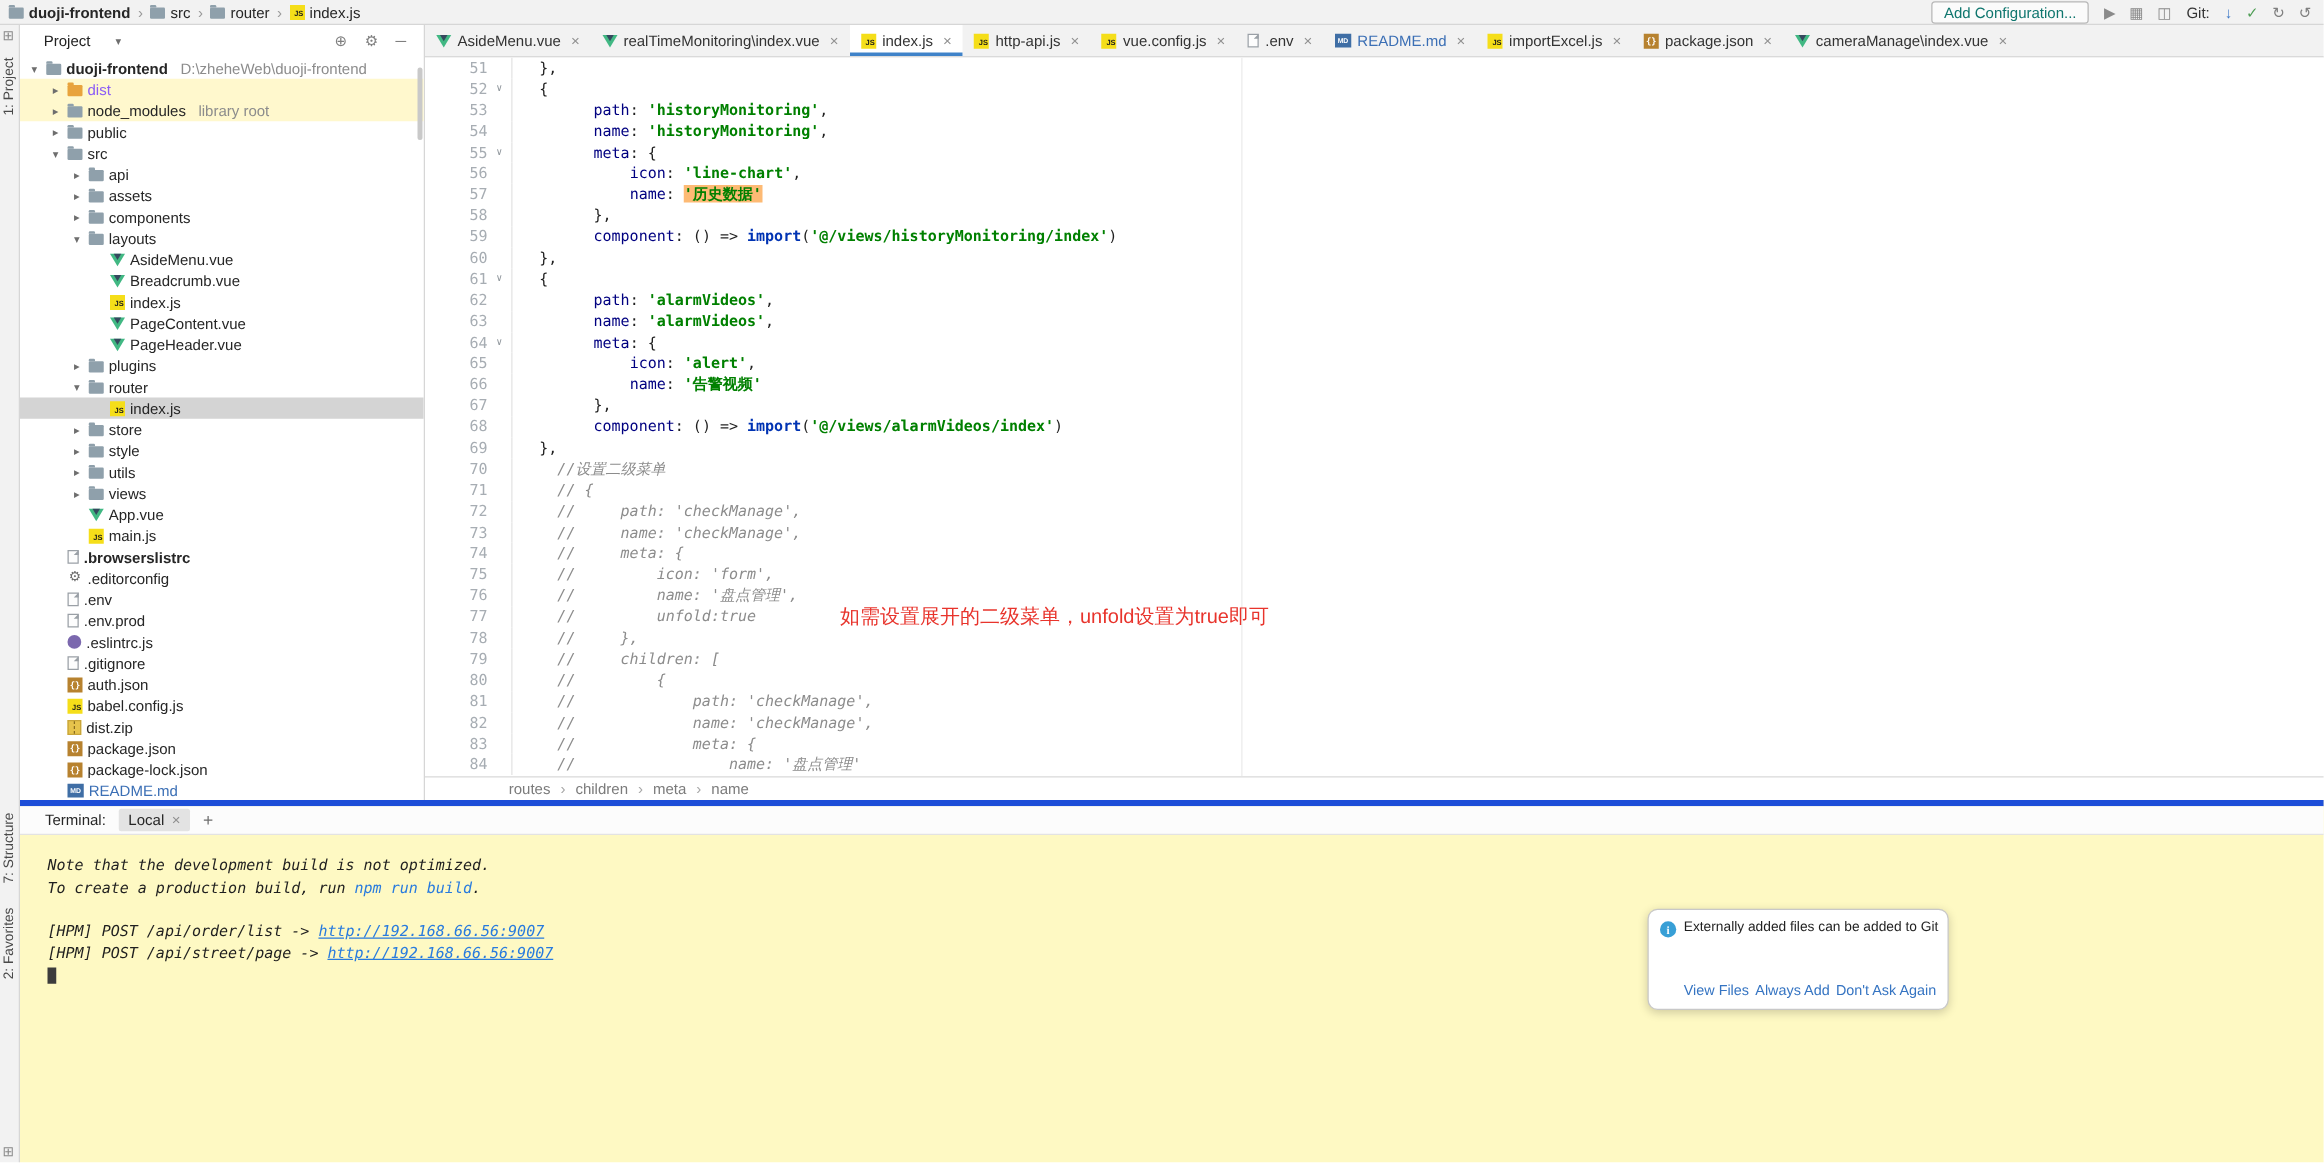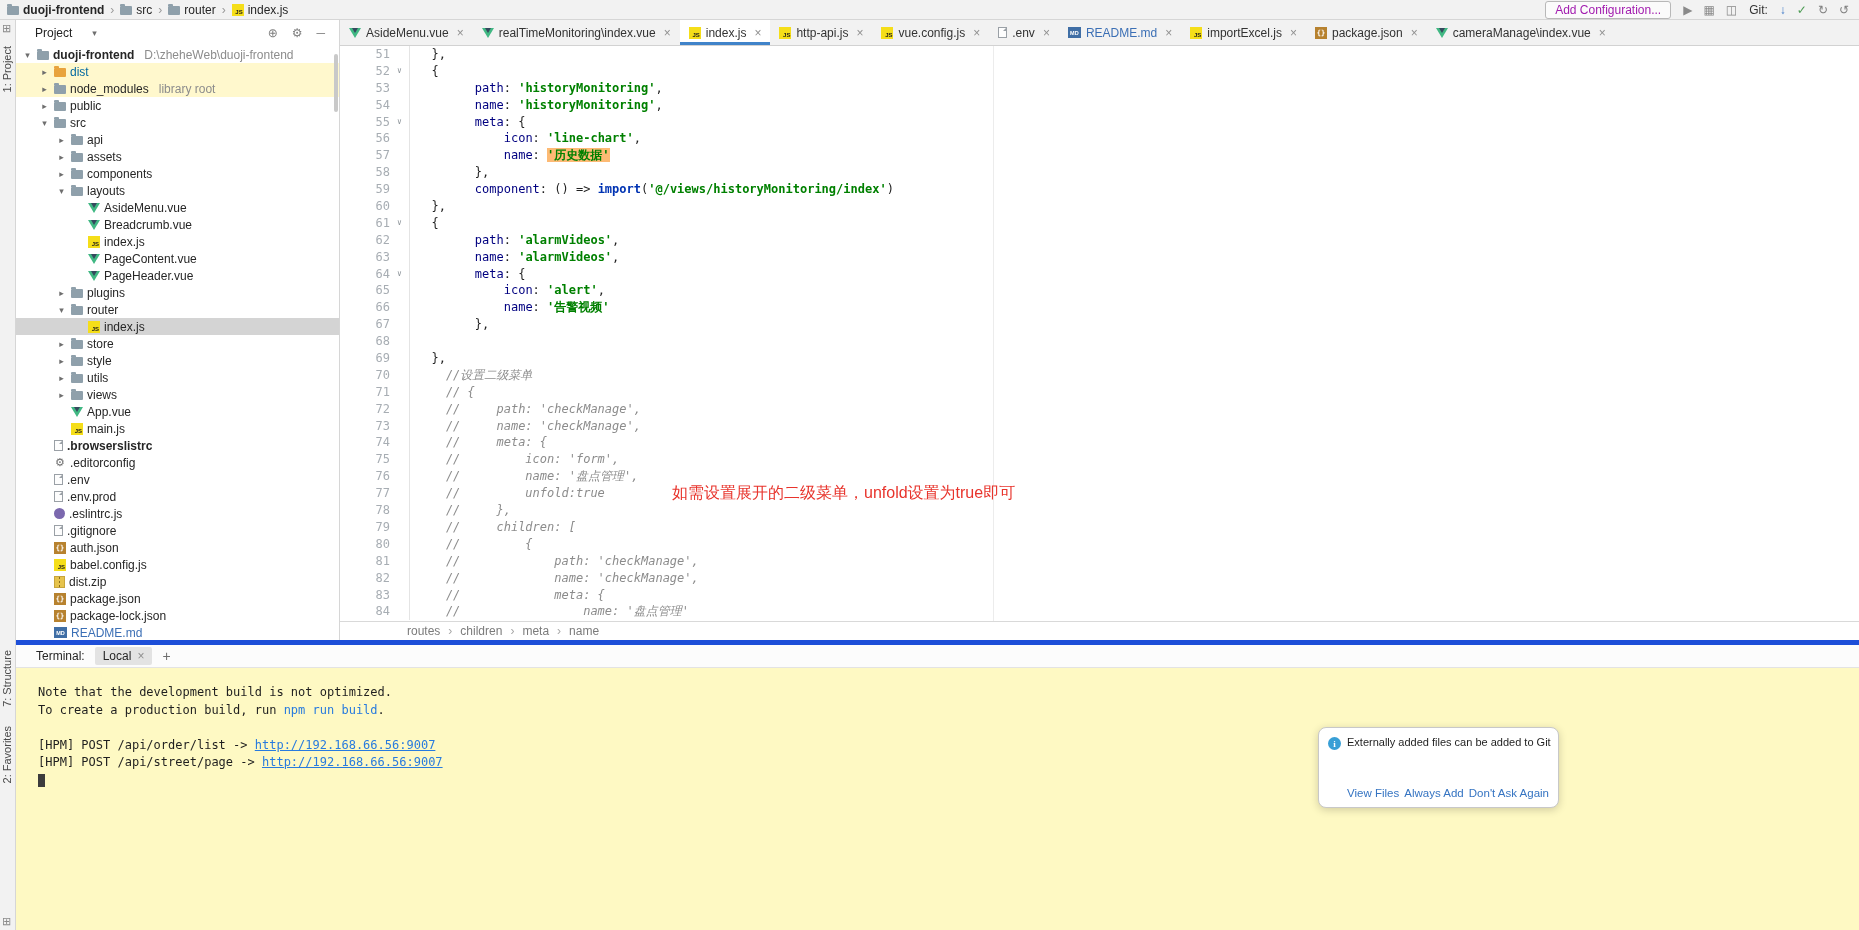--- a/index.html
+++ b/index.html
@@ -7,21 +7,21 @@
   .ide{position:relative;width:1859px;height:930px;overflow:hidden;background:#fff;}
 
   
   .topbar{position:absolute;left:0;top:0;width:100%;height:20px;background:#f2f2f2;border-bottom:1px solid #d6d6d6;display:flex;align-items:center;padding:0 10px 0 4px;box-sizing:border-box;}
   .crumbs{display:flex;align-items:center;gap:2px;}
   .crumb{display:inline-flex;align-items:center;gap:4px;padding:0 3px;}
   .crumb-lbl{color:#262626;}
   .crumb-lbl.bold{font-weight:bold;}
   .sep{color:#9a9a9a;margin:0 1px;}
   .tb-right{margin-left:auto;display:flex;align-items:center;gap:12px;}
-  .addcfg{font:12px "Liberation Sans",sans-serif;background:#fbfbfb;border:1px solid #b8b8b8;border-radius:3px;height:18px;padding:0 9px;color:#a21caf;}
+  .addcfg{font:12px "Liberation Sans",sans-serif;background:#fbfbfb;border:1px solid #b8b8b8;border-radius:3px;height:18px;padding:0 9px;color:#0f766e;}
   .gi{font-size:12px;line-height:12px;}
   .gitgrp,.icongrp{display:flex;align-items:center;gap:11px;}
   .gitlabel{color:#333;}
 
   
   .stripe{position:absolute;left:0;top:20px;width:16px;height:910px;background:#f2f2f2;border-right:1px solid #d6d6d6;box-sizing:border-box;}
   .vlabel{position:absolute;left:1px;writing-mode:vertical-rl;transform:rotate(180deg);font-size:11px;color:#494949;white-space:nowrap;}
   .vl-project{top:26px;}
   .vl-structure{top:630px;}
   .vl-favorites{top:706px;}
@@ -55,21 +55,21 @@
   .phead-icons{margin-left:auto;display:flex;gap:14px;color:#7f7f7f;}
   .phead-icons .gi{color:#7f7f7f;}
   .ptree{position:absolute;top:26px;bottom:0;left:0;right:0;overflow:hidden;}
   .trow{height:17px;display:flex;align-items:center;gap:4px;white-space:nowrap;}
   .trow .chev{width:11px;text-align:center;color:#6e6e6e;font-size:9px;flex:0 0 auto;}
   .lbl{color:#262626;}
   .lbl.bold{font-weight:bold;}
   .sub{color:#8c8c8c;margin-left:6px;}
   .trow.sel{background:#d4d4d4;}
   .trow.excl{background:#fff8cd;}
-  .c-orange{color:#0369a1;}
+  .c-orange{color:#8b5cf6;}
   .c-blue{color:#3b6fb5;}
   .pthumb{position:absolute;right:1px;top:34px;width:4px;height:58px;background:#c9c9c9;border-radius:2px;}
 
   
   .editor{position:absolute;left:340px;top:20px;right:0;height:620px;background:#fff;}
   .tabs{position:absolute;top:0;left:0;right:0;height:26px;background:#f2f2f2;border-bottom:1px solid #d2d2d2;display:flex;align-items:stretch;overflow:hidden;box-sizing:border-box;}
   .etab{display:flex;align-items:center;gap:5px;padding:0 9px;font-size:12px;color:#333;}
   .etab.active{background:#fff;box-shadow:inset 0 -3px 0 0 #4083c9;}
   .etab .x{color:#909090;margin-left:3px;}
   .codewrap{position:absolute;top:26px;left:0;right:0;bottom:19px;background:#fff;overflow:hidden;font-family:"DejaVu Sans Mono","Liberation Mono",monospace;font-size:12px;}
@@ -89,21 +89,21 @@
   .ecrumbs .sep{color:#a8a8a8;}
 
   
   .terminal{position:absolute;left:16px;top:640px;right:0;bottom:0;background:#fef9c3;border-top:5px solid #1d4ed8;box-sizing:border-box;}
   .thead{height:22px;display:flex;align-items:center;gap:10px;padding-left:20px;border-bottom:1px solid #e3e3e3;background:#fcfcfc;}
   .tlabel{color:#262626;}
   .term-tab{display:flex;align-items:flex-start;gap:6px;background:#e3e3e3;padding:2px 8px;border-radius:2px;color:#262626;}
   .term-tab .x{color:#8f8f8f;}
   .tplus{color:#6e6e6e;font-size:14px;}
   .tcontent{position:absolute;top:22px;left:0;right:0;bottom:0;padding:17px 0 0 22px;font-family:"DejaVu Sans Mono","Liberation Mono",monospace;font-size:12px;line-height:17.5px;color:#1f1f1f;box-sizing:border-box;}
-  .tline{white-space:pre;}
+  .tline{white-space:pre;font-style:italic;}
   .tcmd{color:#287bde;}
   .tlink{color:#287bde;text-decoration:underline;}
   .tcur{display:inline-block;width:7px;height:13px;background:#3c3c3c;vertical-align:middle;}
 
   
   .notif{position:absolute;left:1318px;top:727px;width:241px;background:#fff;border:1px solid #c8c8c8;border-radius:8px;box-shadow:0 2px 8px rgba(0,0,0,.18);padding:8px 9px;box-sizing:border-box;}
   .ntitle-row{display:flex;gap:6px;align-items:flex-start;}
   .ninfo{width:13px;height:13px;border-radius:50%;background:#389fd6;color:#fff;font:bold 9px "Liberation Serif",serif;display:inline-flex;align-items:center;justify-content:center;flex:0 0 auto;margin-top:1px;}
   .ntitle{font-size:11px;color:#1f1f1f;white-space:nowrap;}
   .nlinks{display:flex;justify-content:space-between;margin:9px 0 0 19px;font-size:11.5px;}
@@ -490,20 +490,21 @@
             <span class="ctxt"><span class="seg-pun">            </span><span class="seg-key">name</span><span class="seg-pun">: </span><span class="seg-str">'告警视频'</span></span>
           </div>
           <div class="cline">
             <span class="lnum">67</span>
             <span class="fold"></span>
             <span class="ctxt"><span class="seg-pun">        },</span></span>
           </div>
           <div class="cline">
             <span class="lnum">68</span>
             <span class="fold"></span>
+            <span class="ctxt"><span class="seg-pun">        </span><span class="seg-key">component</span><span class="seg-pun">: () =&gt; </span><span class="seg-kw">import</span><span class="seg-pun">(</span><span class="seg-str">'@/views/alarmVideos/index'</span><span class="seg-pun">)</span></span>
           </div>
           <div class="cline">
             <span class="lnum">69</span>
             <span class="fold"></span>
             <span class="ctxt"><span class="seg-pun">  },</span></span>
           </div>
           <div class="cline">
             <span class="lnum">70</span>
             <span class="fold"></span>
             <span class="ctxt"><span class="seg-com">    //设置二级菜单</span></span>

